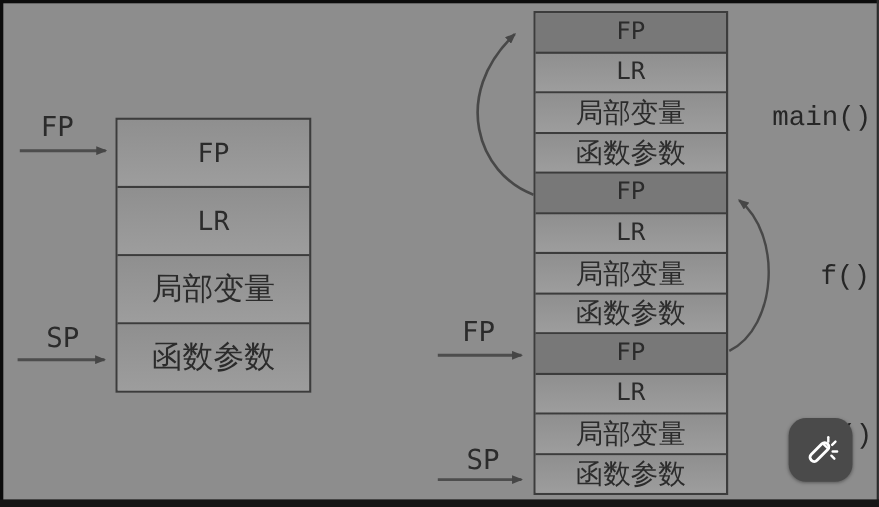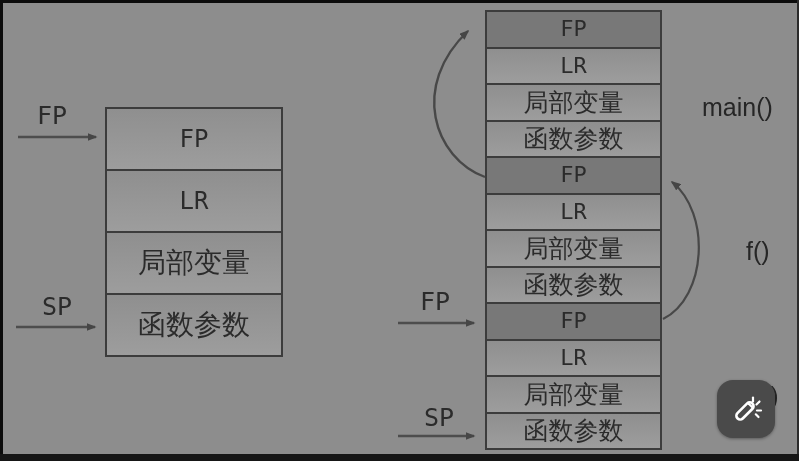--- a/index.html
+++ b/index.html
@@ -44,21 +44,21 @@
 
   
   .ptr-label{
     position:absolute;color:#2b2b2b;
     font-family:"DejaVu Sans Mono",monospace;font-size:25px;line-height:1;
     z-index:2;
   }
   
   .fn-label{
     position:absolute;color:#262626;
-    font-family:Liberation Sans, sans-serif;font-size:25px;line-height:1;
+    font-family:Liberation Mono, monospace;font-size:25px;line-height:1;
     z-index:1;
   }
   #label-main{left:702px;top:95px;}
   #label-f{left:746px;top:239px;}
   #label-g{left:748px;top:384px;}
 
   #lbl-left-fp{left:37px;top:103px;}
   #lbl-left-sp{left:42px;top:294px;}
   #lbl-right-fp{left:420px;top:289px;}
   #lbl-right-sp{left:424px;top:405px;}

